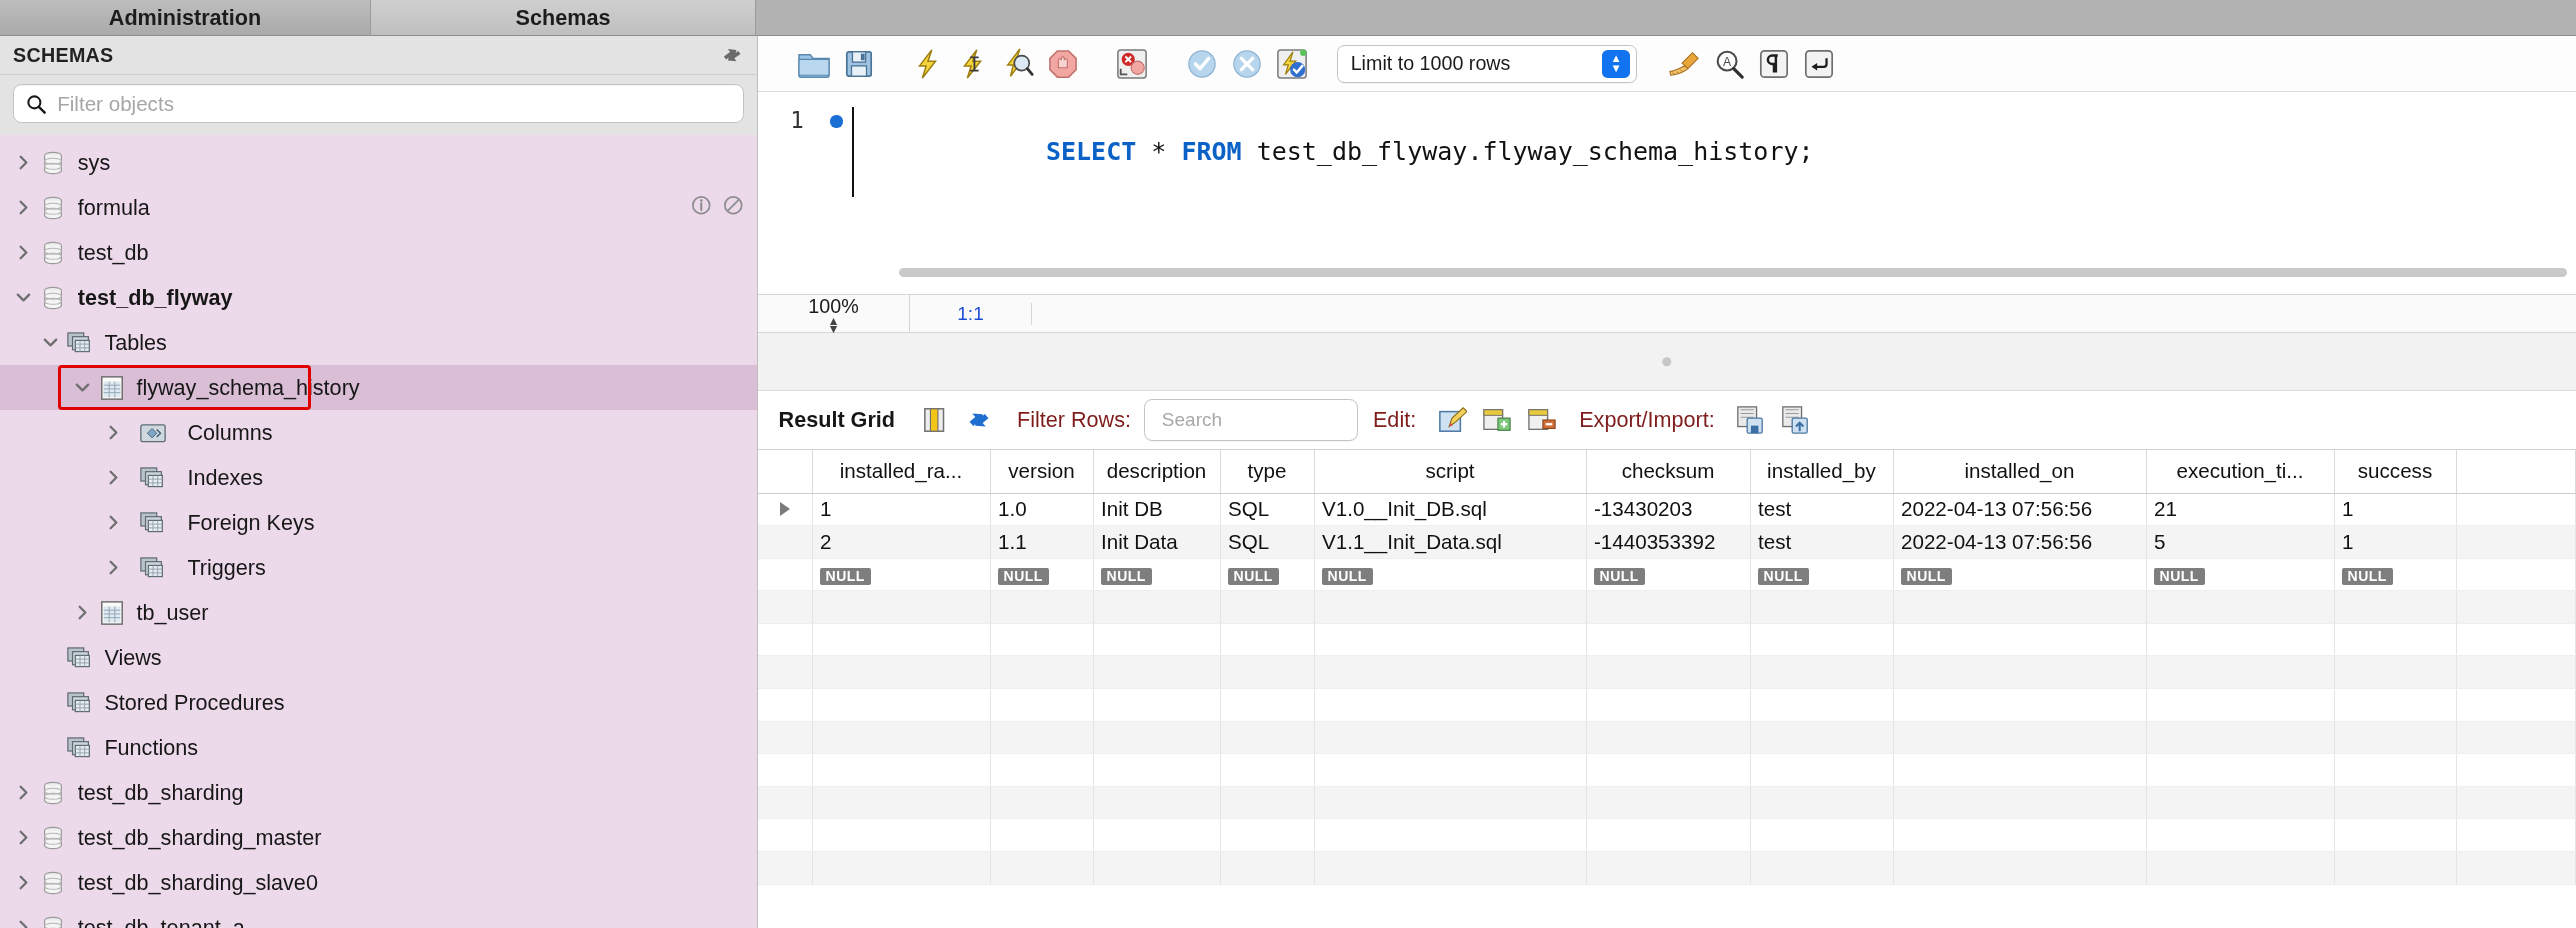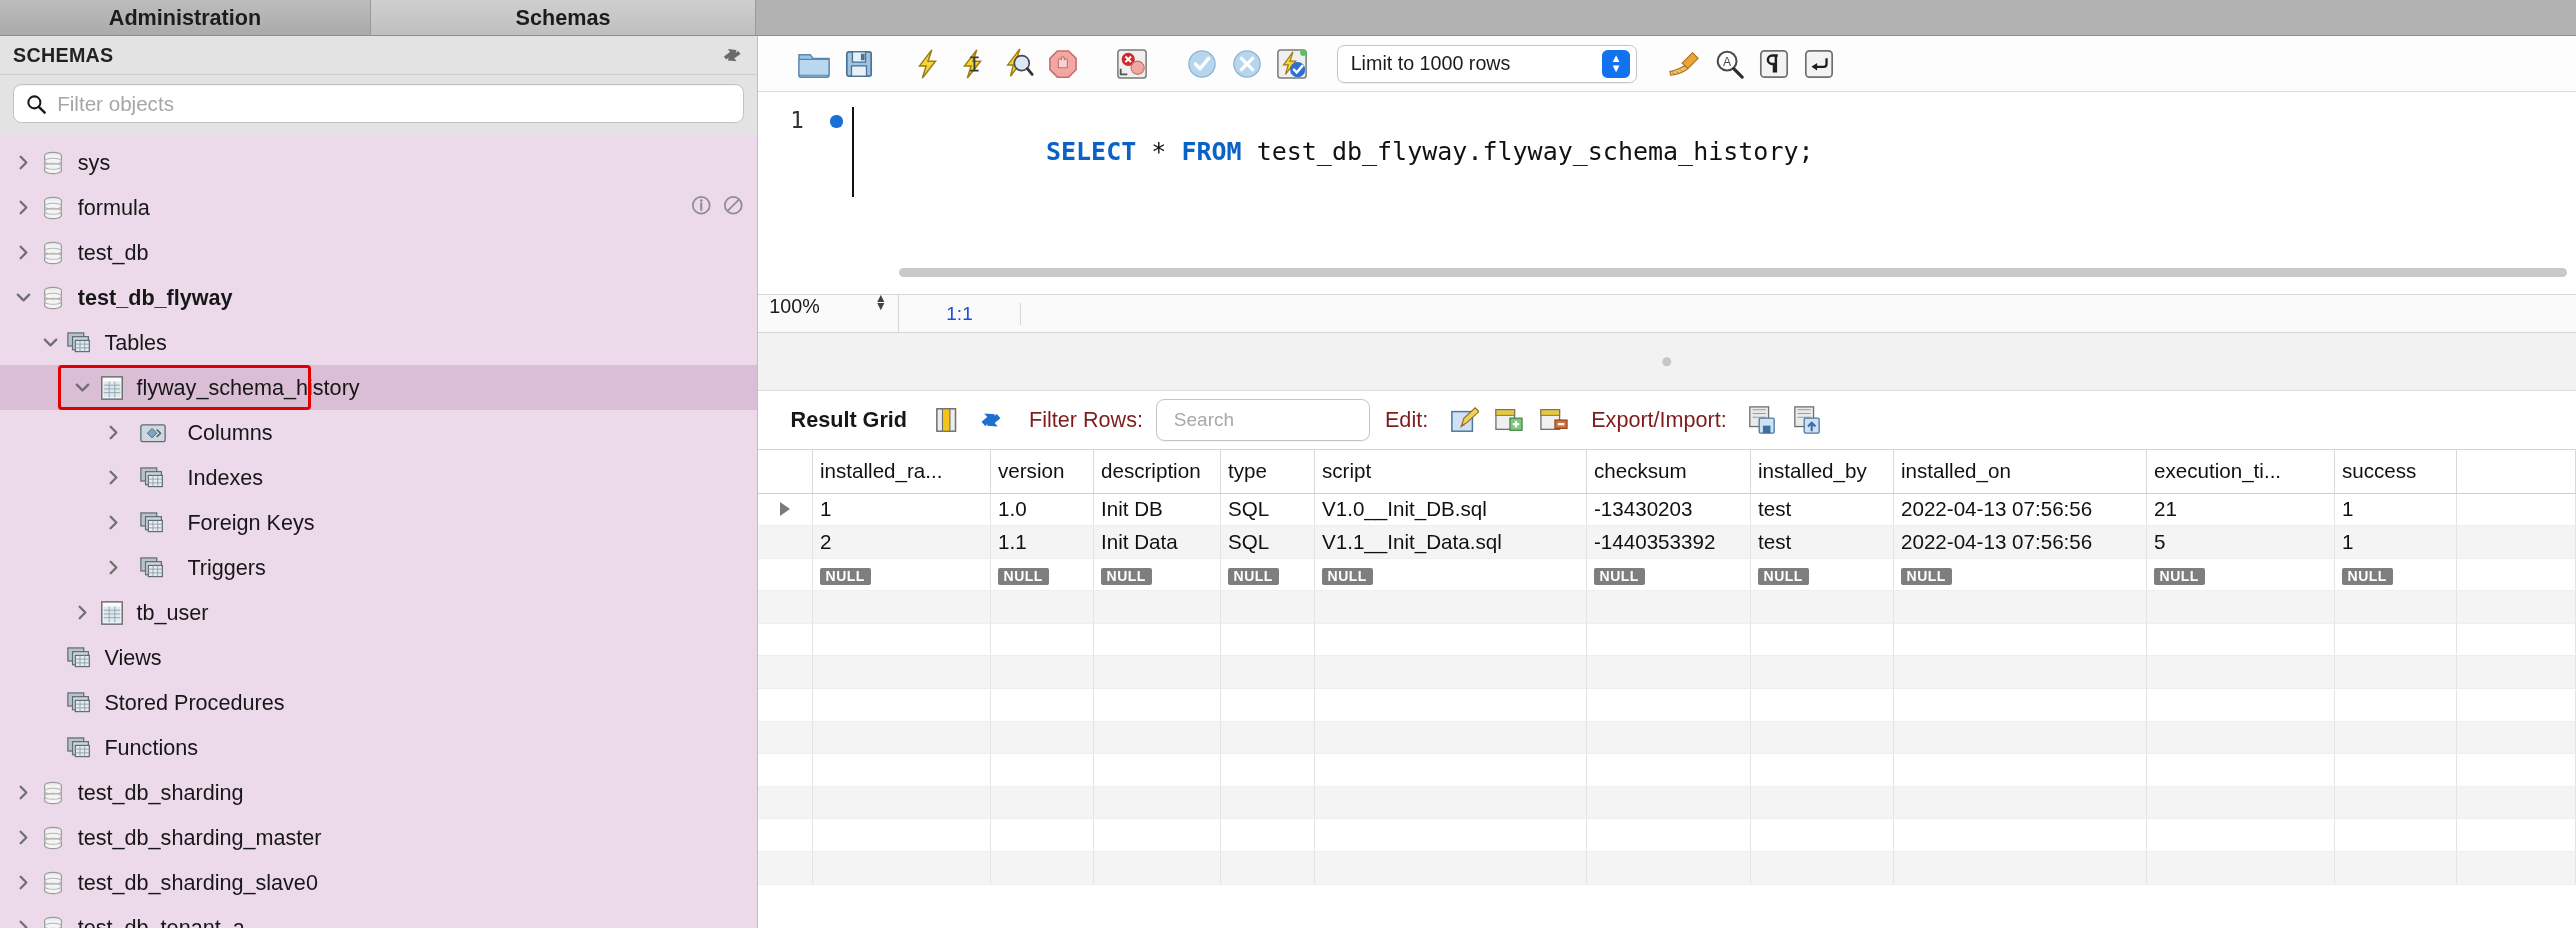--- a/index.html
+++ b/index.html
@@ -86,46 +86,46 @@
   .code { flex: 1; font-family: "DejaVu Sans Mono", monospace; font-size: 25px; color: #111;
           border-left: 2.8px solid #111; padding-left: 11.3px; white-space: pre; line-height: 1.2; }
   .kw { color: #0a62c7; font-weight: bold; }
   .op { color: #111; }
 
   .hscroll { position: absolute; left: 141px; right: 9.4px; bottom: 17px; height: 9.4px;
              background: #c9c9c9; border-radius: 4.7px; }
 
   .zoombar { height: 39px; flex: 0 0 39px; display: flex; align-items: center;
              border-top: 0.9px solid #d6d6d6; border-bottom: 0.9px solid #d6d6d6; background: #fafafa; }
-  .zoom-cell { width: 141px; height: 100%; display: flex; align-items: flex-start; justify-content: space-between;
-               padding: 0 11.3px; font-size: 19.7px; color: #1b1b1b; border-right: 0.9px solid #d6d6d6; }
+  .zoom-cell { width: 152px; height: 100%; display: flex; align-items: center; justify-content: space-between;
+               padding: 0 11.3px; font-size: 19.7px; color: #1b1b1b; border-right: 0.9px solid #d6d6d6; flex-direction: column; }
   .zoom-steps { display: flex; flex-direction: column; line-height: 7.5px; font-size: 12.2px; color: #444; }
   .ratio-cell { width: 122px; display: flex; align-items: center; justify-content: center;
                 font-size: 19px; color: #1d4ed8; border-right: 0.9px solid #d6d6d6; }
 
   .splitter { height: 58px; flex: 0 0 58px; background: #f2f2f2; position: relative;
               border-bottom: 0.9px solid #dcdcdc; }
   .splitter .dot { position: absolute; left: 50%; top: 50%; transform: translate(-50%,-50%);
                    width: 9.4px; height: 9.4px; border-radius: 50%; background: #c7c7c7; }
 
   .gridbar { height: 58px; flex: 0 0 58px; display: flex; align-items: center; gap: 0;
-             padding-left: 20.6px; background: #fff; margin-left: 12px; }
+             padding-left: 20.6px; background: #fff; }
   .gb-label { font-size: 21.6px; font-weight: bold; color: #161616; margin-right: 17px; }
   .gb-label2 { font-size: 21.6px; color: #7f1d1d; margin: 0 13px 0 15px; }
   .search-box { width: 214px; height: 42px; background: #fff; border: 0.9px solid #c4c4c4;
                 border-radius: 8.4px; display: flex; align-items: center; padding: 0 9.4px; gap: 7.5px;
                 box-shadow: 0 0.9px 0.9px rgba(0,0,0,.05); }
   .search-box input { border: none; outline: none; flex: 1; font-size: 19px; color: #222;
                       background: transparent; font-family: "Liberation Sans", sans-serif; }
   .search-box input::placeholder { color: #a8a8a8; }
 
   
   .grid { flex: 1; overflow: hidden; border-top: 0.9px solid #d4d4d4; }
   table.rg { border-collapse: collapse; width: 100%; table-layout: fixed; }
-  table.rg th { font-size: 20.6px; font-weight: normal; color: #111; text-align: left;
+  table.rg th { font-size: 20.6px; font-weight: normal; color: #111; text-align: center;
                 padding: 7.5px 7.5px; height: 43px; background: #fff;
                 border-right: 0.9px solid #d9d9d9; border-bottom: 1.9px solid #cfcfcf;
                 white-space: nowrap; overflow: hidden; }
   table.rg td { font-size: 20.6px; color: #111; padding: 3.8px 7.5px; height: 29px;
                 border-right: 0.9px solid #e4e4e4; border-bottom: 0.9px solid #eeeeee;
                 white-space: nowrap; overflow: hidden; }
   tr.alt td { background: #f4f4f4; }
   tr.blank td { height: 29px; }
   tr.blank.alt td { background: #f4f4f4; }
   .colmark { width: 54px; background: #fff; border-right: 0.9px solid #d9d9d9; }

